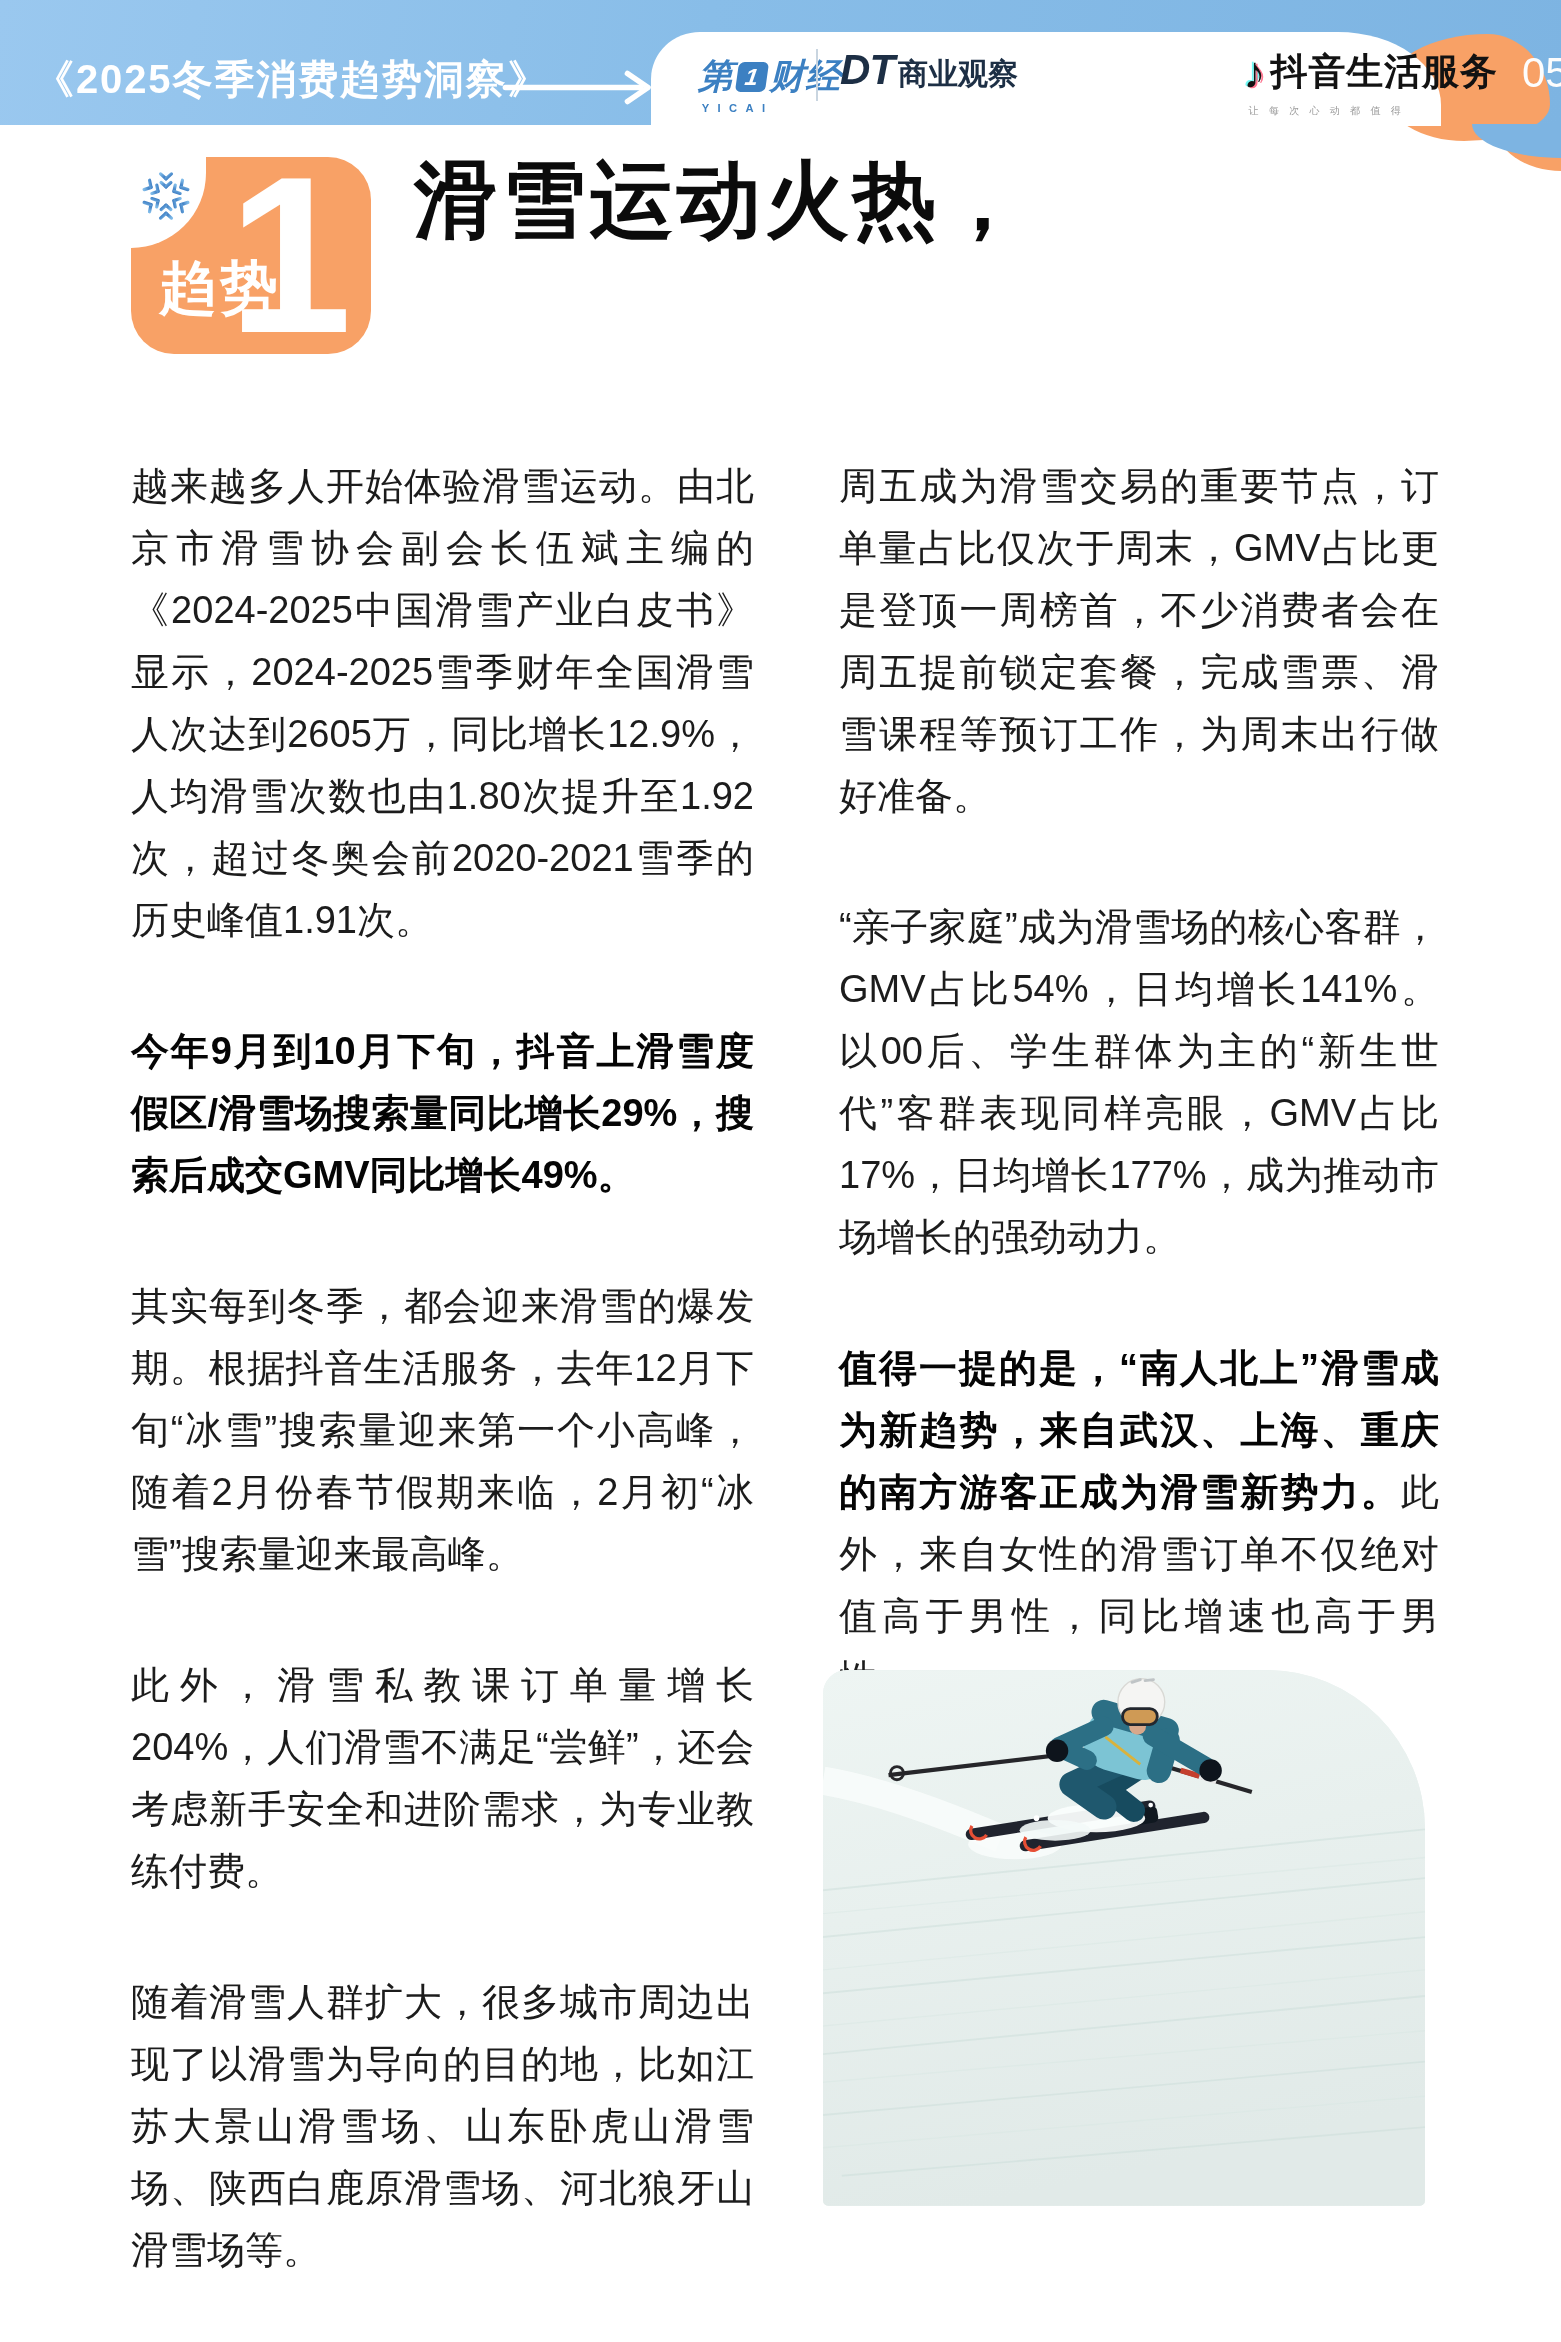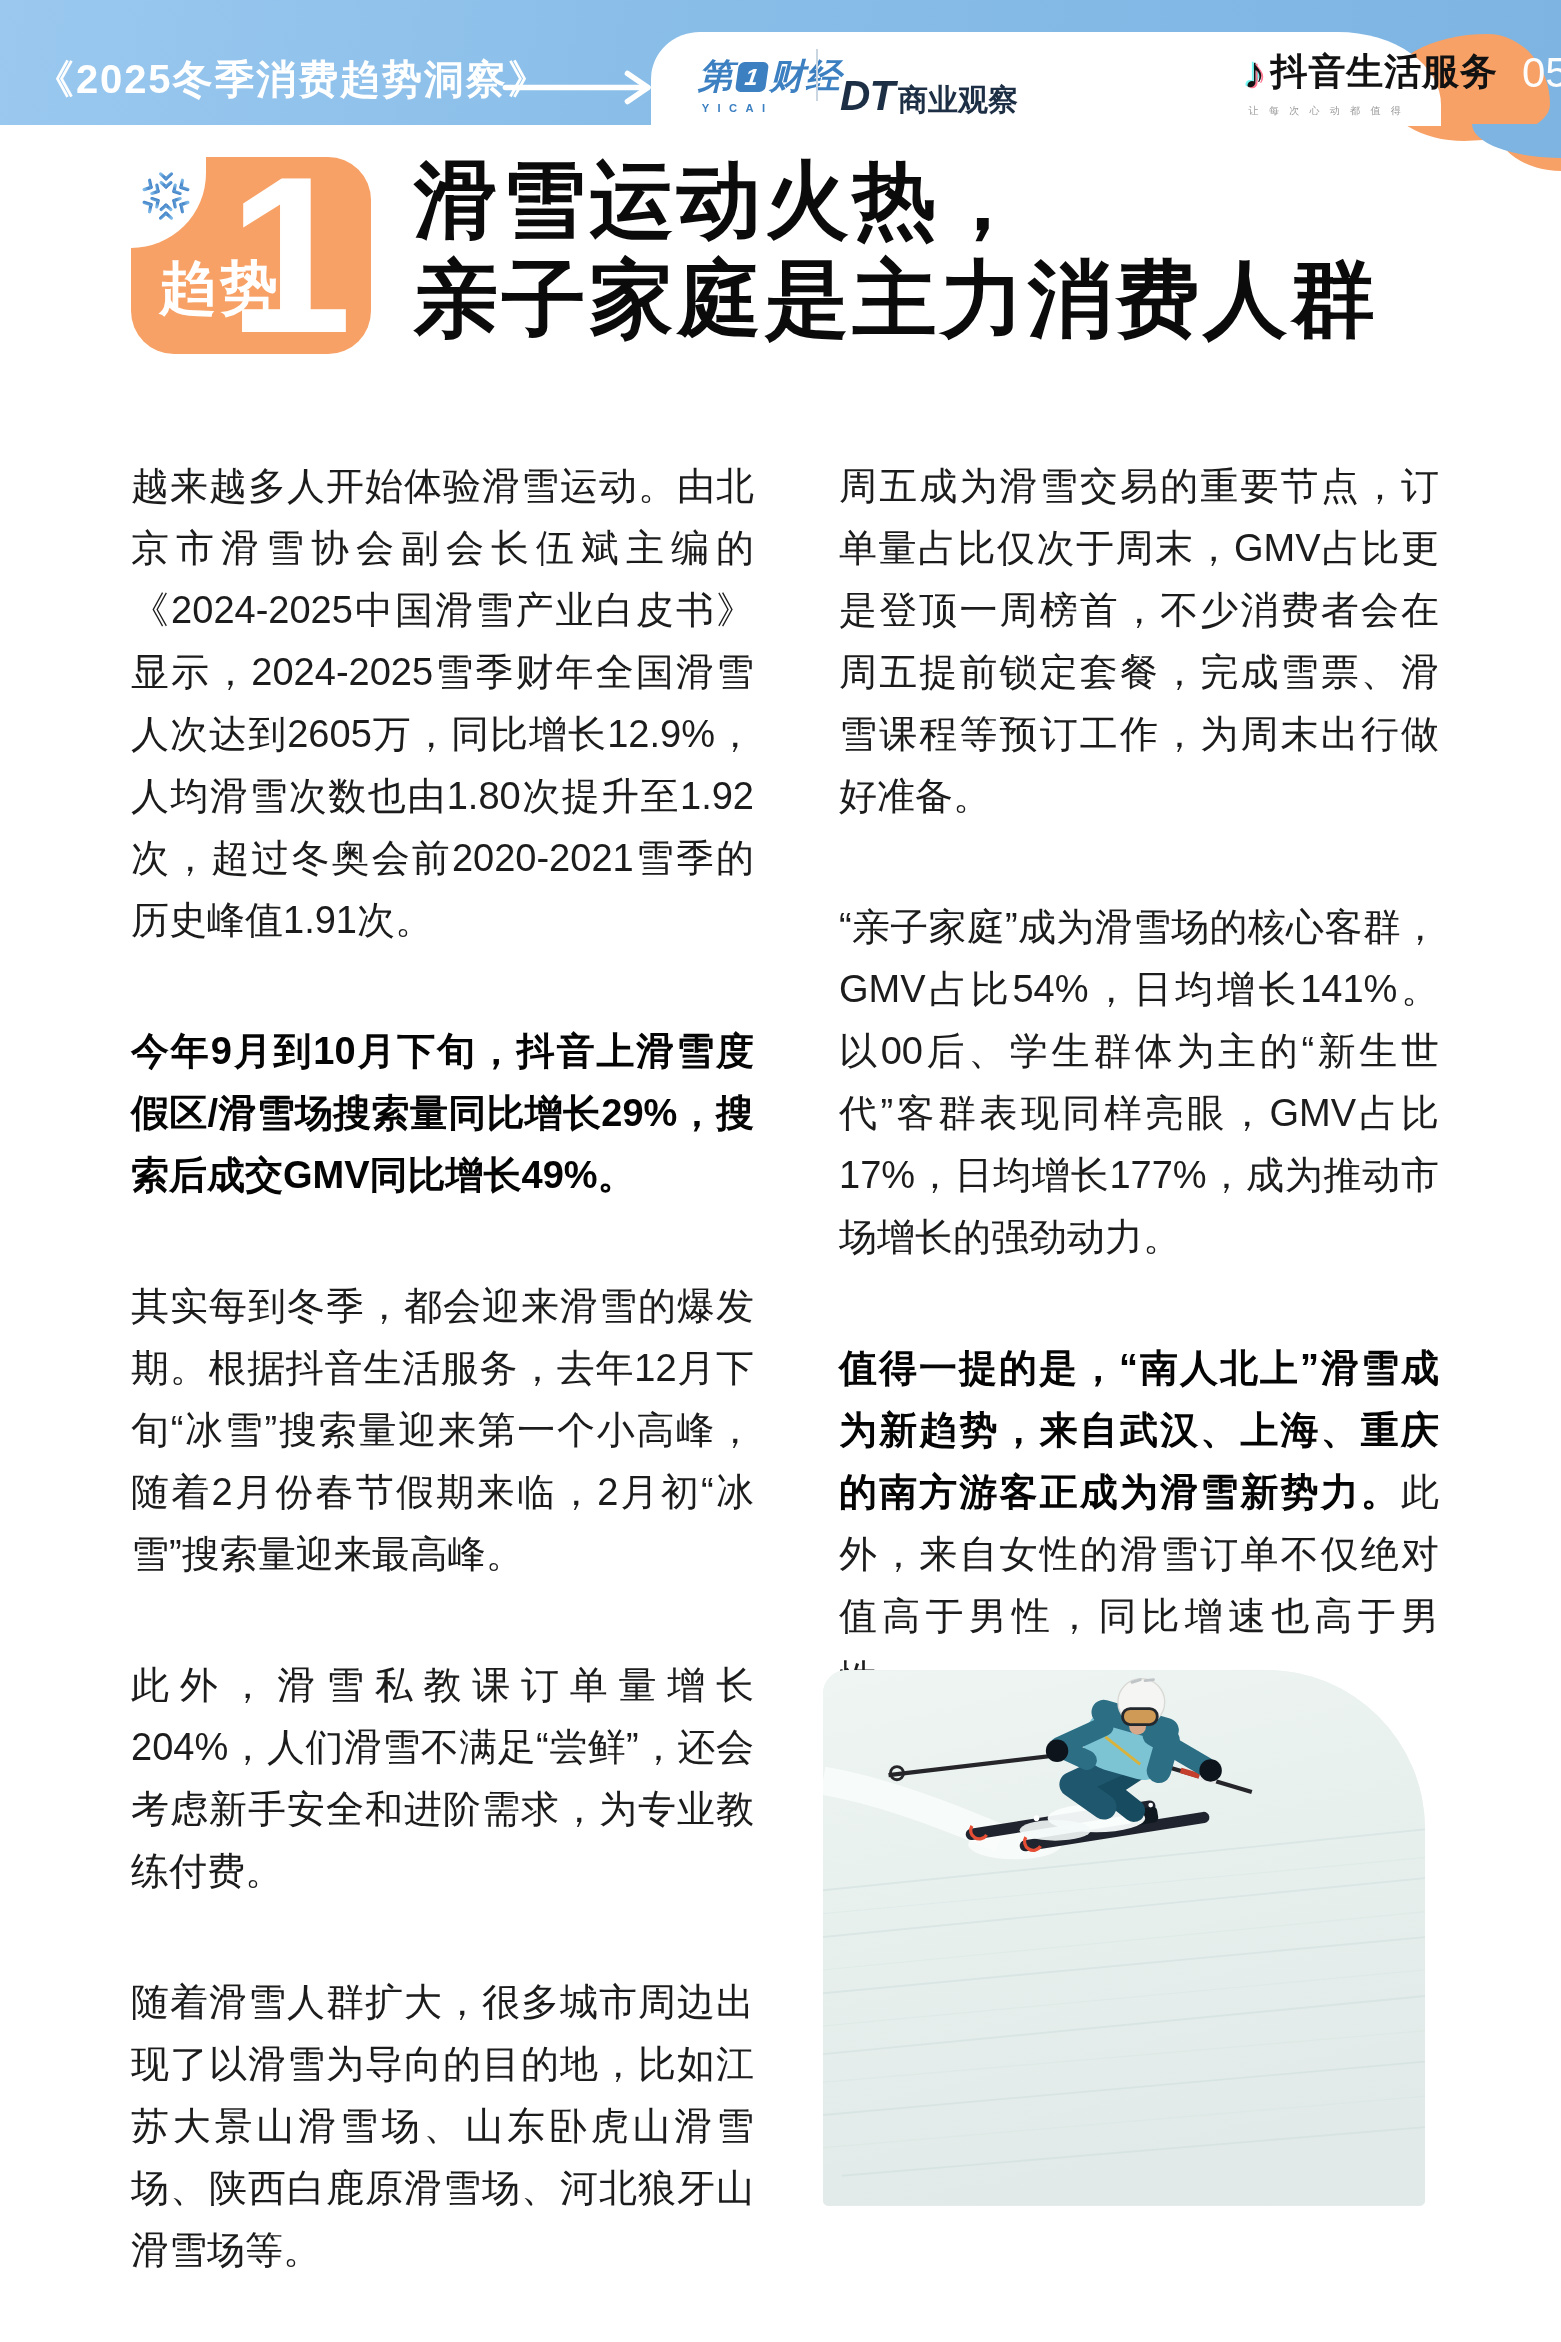--- a/index.html
+++ b/index.html
@@ -31,21 +31,21 @@
   .orange-wedge{position:absolute;right:0;top:124px;width:67px;height:47px;
     background:var(--accent-orange,#f8a166);border-bottom-left-radius:67px 47px;z-index:1;}
   .logo-row{position:absolute;left:651px;top:32px;width:790px;height:94px;z-index:6;}
   .yicai{position:absolute;left:47px;top:20.6px;color:var(--yicai-blue,#3c80c2);}
   .yicai-cn{font-size:35px;font-weight:900;font-style:italic;letter-spacing:0.9px;white-space:nowrap;}
   .yicai-box{display:inline-block;width:30px;height:30px;line-height:30px;text-align:center;
     background:var(--yicai-blue,#3c80c2);color:#fff;border-radius:5.6px;font-size:23.4px;
     transform:skewX(-8deg);margin:0 2.8px;vertical-align:2.8px;}
   .yicai-en{font-size:11.2px;font-weight:700;letter-spacing:8.4px;margin-top:2.8px;margin-left:3.7px;}
   .logo-divider{position:absolute;left:165px;top:17px;width:1.9px;height:52px;background:#c9d5e0;}
-  .dt{position:absolute;left:189px;top:40px;color:var(--dt-navy,#1d2f45);white-space:nowrap;}
+  .dt{position:absolute;left:189px;top:14px;color:var(--dt-navy,#1d2f45);white-space:nowrap;}
   .dt-d{font-size:42px;font-weight:900;font-style:italic;letter-spacing:-0.9px;}
   .dt-suffix{font-size:30px;font-weight:900;margin-left:3.7px;}
   .douyin{position:absolute;left:592px;top:15px;white-space:nowrap;}
   .douyin-top{display:flex;align-items:center;}
   .douyin-note{font-size:45px;line-height:41px;color:#121212;
     text-shadow:1.9px 0.9px 0 rgba(254,44,85,.65),-1.9px -0.9px 0 rgba(37,244,238,.65);}
   .douyin-name{font-size:37px;font-weight:800;color:#121212;margin-left:5px;letter-spacing:0.9px;}
   .douyin-slogan{font-size:10px;color:#9b9b9b;letter-spacing:10.3px;margin-top:6.6px;margin-left:5.6px;}
   .page-num{position:absolute;left:1498px;top:49px;font-size:42px;font-weight:500;
     color:#fdfdfd;z-index:5;margin-left:24px;}
@@ -132,21 +132,20 @@
           <use href="#arm" transform="rotate(120 50 50)"></use>
           <use href="#arm" transform="rotate(180 50 50)"></use>
           <use href="#arm" transform="rotate(240 50 50)"></use>
           <use href="#arm" transform="rotate(300 50 50)"></use>
         </g>
       </svg>
     </div>
   </div>
   <div class="trend-title">
     <div>滑雪运动火热，</div>
-    <div>亲子家庭是主力消费人群</div>
   </div>
 
   <div class="col col-left">
     <p class="para">越来越多人开始体验滑雪运动。由北京市滑雪协会副会长伍斌主编的《2024-2025中国滑雪产业白皮书》显示，2024-2025雪季财年全国滑雪人次达到2605万，同比增长12.9%，人均滑雪次数也由1.80次提升至1.92次，超过冬奥会前2020-2021雪季的历史峰值1.91次。</p>
     <p class="para bold">今年9月到10月下旬，抖音上滑雪度假区/滑雪场搜索量同比增长29%，搜索后成交GMV同比增长49%。</p>
     <p class="para">其实每到冬季，都会迎来滑雪的爆发期。根据抖音生活服务，去年12月下旬“冰雪”搜索量迎来第一个小高峰，随着2月份春节假期来临，2月初“冰雪”搜索量迎来最高峰。</p>
     <p class="para">此外，滑雪私教课订单量增长204%，人们滑雪不满足“尝鲜”，还会考虑新手安全和进阶需求，为专业教练付费。</p>
     <p class="para">随着滑雪人群扩大，很多城市周边出现了以滑雪为导向的目的地，比如江苏大景山滑雪场、山东卧虎山滑雪场、陕西白鹿原滑雪场、河北狼牙山滑雪场等。</p>
   </div>
 

